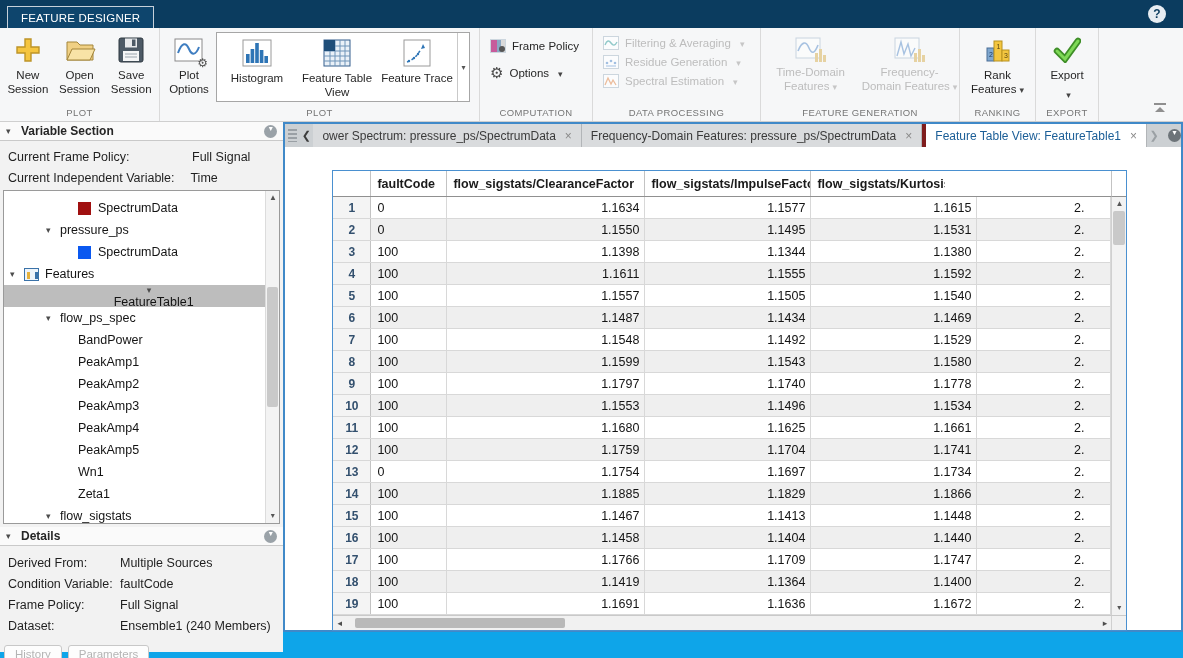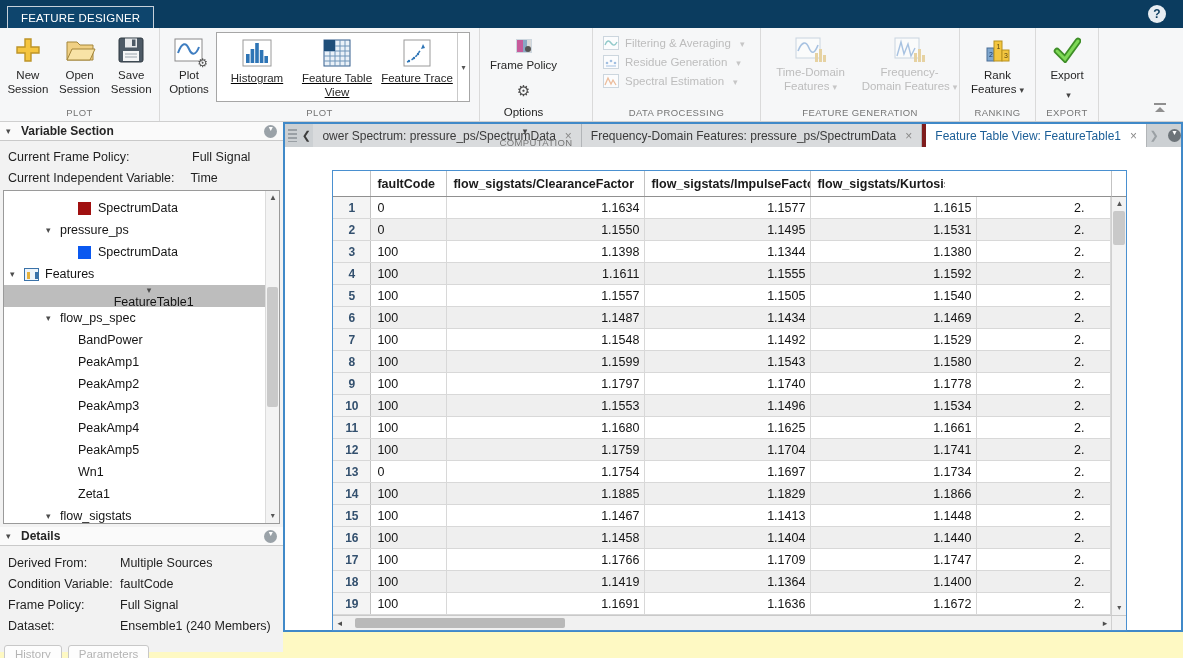--- a/index.html
+++ b/index.html
@@ -1,40 +1,40 @@
 <!DOCTYPE html>
 <html><head>
 <meta charset="utf-8">
 <style>
 * { box-sizing: border-box; margin: 0; padding: 0; }
 body { width:1183px; height:658px; font-family:"Liberation Sans",sans-serif; background:#f0f0f0; overflow:hidden; }
-.app { position:relative; width:1183px; height:658px; background:#fef9c3; }
+.app { position:relative; width:1183px; height:658px; background:#0ea5e9; }
 
 
 .titlebar { height:28px; background:#0b3c5f; display:flex; align-items:flex-end; position:relative; }
 .app-tab { margin-left:7px; height:22px; padding:0 13px; border:1px solid #c6d0d9; border-bottom:none; background:#0e456d; color:#fff; font-size:11.5px; display:flex; align-items:center; letter-spacing:.2px; }
 .help-btn { position:absolute; right:17px; top:5px; width:18px; height:18px; border-radius:50%; background:#e7edf2; color:#0b3c5f; font-weight:bold; font-size:12px; text-align:center; line-height:18px; cursor:default; }
 
 
 .toolstrip { height:94px; background:#f6f7f8; border-bottom:1px solid #cfcfcf; display:flex; position:relative; }
 .ts-sec { display:flex; flex-direction:column; border-right:1px solid #dadada; padding:1px 2px 0; }
 .ts-body { flex:1; display:flex; justify-content:center; }
 .ts-label { height:15px; font-size:9.5px; color:#757575; text-align:center; letter-spacing:.4px; padding-top:1px; white-space:nowrap; }
 .big-btn { width:52px; display:flex; flex-direction:column; align-items:center; padding-top:5px; cursor:default; }
 .big-btn .ic { height:32px; display:flex; align-items:center; justify-content:center; position:relative; }
 .blab { font-size:11.5px; line-height:13.5px; color:#262626; text-align:center; margin-top:3px; }
 .gear-badge::after { content:"⚙"; position:absolute; right:-4px; bottom:-4px; font-size:12px; color:#555; }
 .gallery { display:flex; border:1px solid #a6a6a6; background:#fff; height:70px; margin-top:3px; }
-.gal-item { width:80px; display:flex; flex-direction:column; align-items:center; padding-top:4px; cursor:default;text-decoration:underline; }
+.gal-item { width:80px; display:flex; flex-direction:column; align-items:center; padding-top:4px; cursor:default; }
 .gal-item .ic { height:32px; display:flex; align-items:center; justify-content:center; }
 .gal-dd { width:12px; border-left:1px solid #c9c9c9; display:flex; align-items:center; justify-content:center; color:#555; font-size:8px; }
 .dd::before { content:"▾"; font-size:9px; color:#444; margin-left:3px; }
 .dd.dis::before { color:#c6c6c6; }
 .stack { display:flex; flex-direction:column; padding:10px 8px 0; gap:11px; }
-.srow { display:flex; align-items:center; gap:6px; font-size:11.5px; color:#262626; white-space:nowrap; cursor:default;flex-direction:column; }
+.srow { display:flex; align-items:center; gap:6px; font-size:11.5px; color:#262626; white-space:nowrap; cursor:default; }
 .dp-stack { display:flex; flex-direction:column; padding:7px 8px 0; gap:5px; }
 .dp-row { display:flex; align-items:center; gap:6px; font-size:11.5px; color:#bdbdbd; white-space:nowrap; cursor:default; }
 .fg { display:flex; gap:2px; padding-top:3px; }
 .fg-btn { width:97px; display:flex; flex-direction:column; align-items:center; padding-top:3px; font-size:11.5px; color:#bdbdbd; text-align:center; line-height:13.5px; cursor:default; }
 .fg-btn .ic { height:31px; display:flex; align-items:center; justify-content:center; }
 .collapse-ic { position:absolute; right:16px; bottom:8px; width:14px; height:10px; cursor:default; }
 .collapse-ic .bar { display:block; width:12px; height:2px; background:#8f8f8f; margin:0 auto; }
 .collapse-ic .tri-up { display:block; width:0; height:0; margin:2px auto 0; border-left:5px solid transparent; border-right:5px solid transparent; border-bottom:5px solid #8f8f8f; }
 
 

